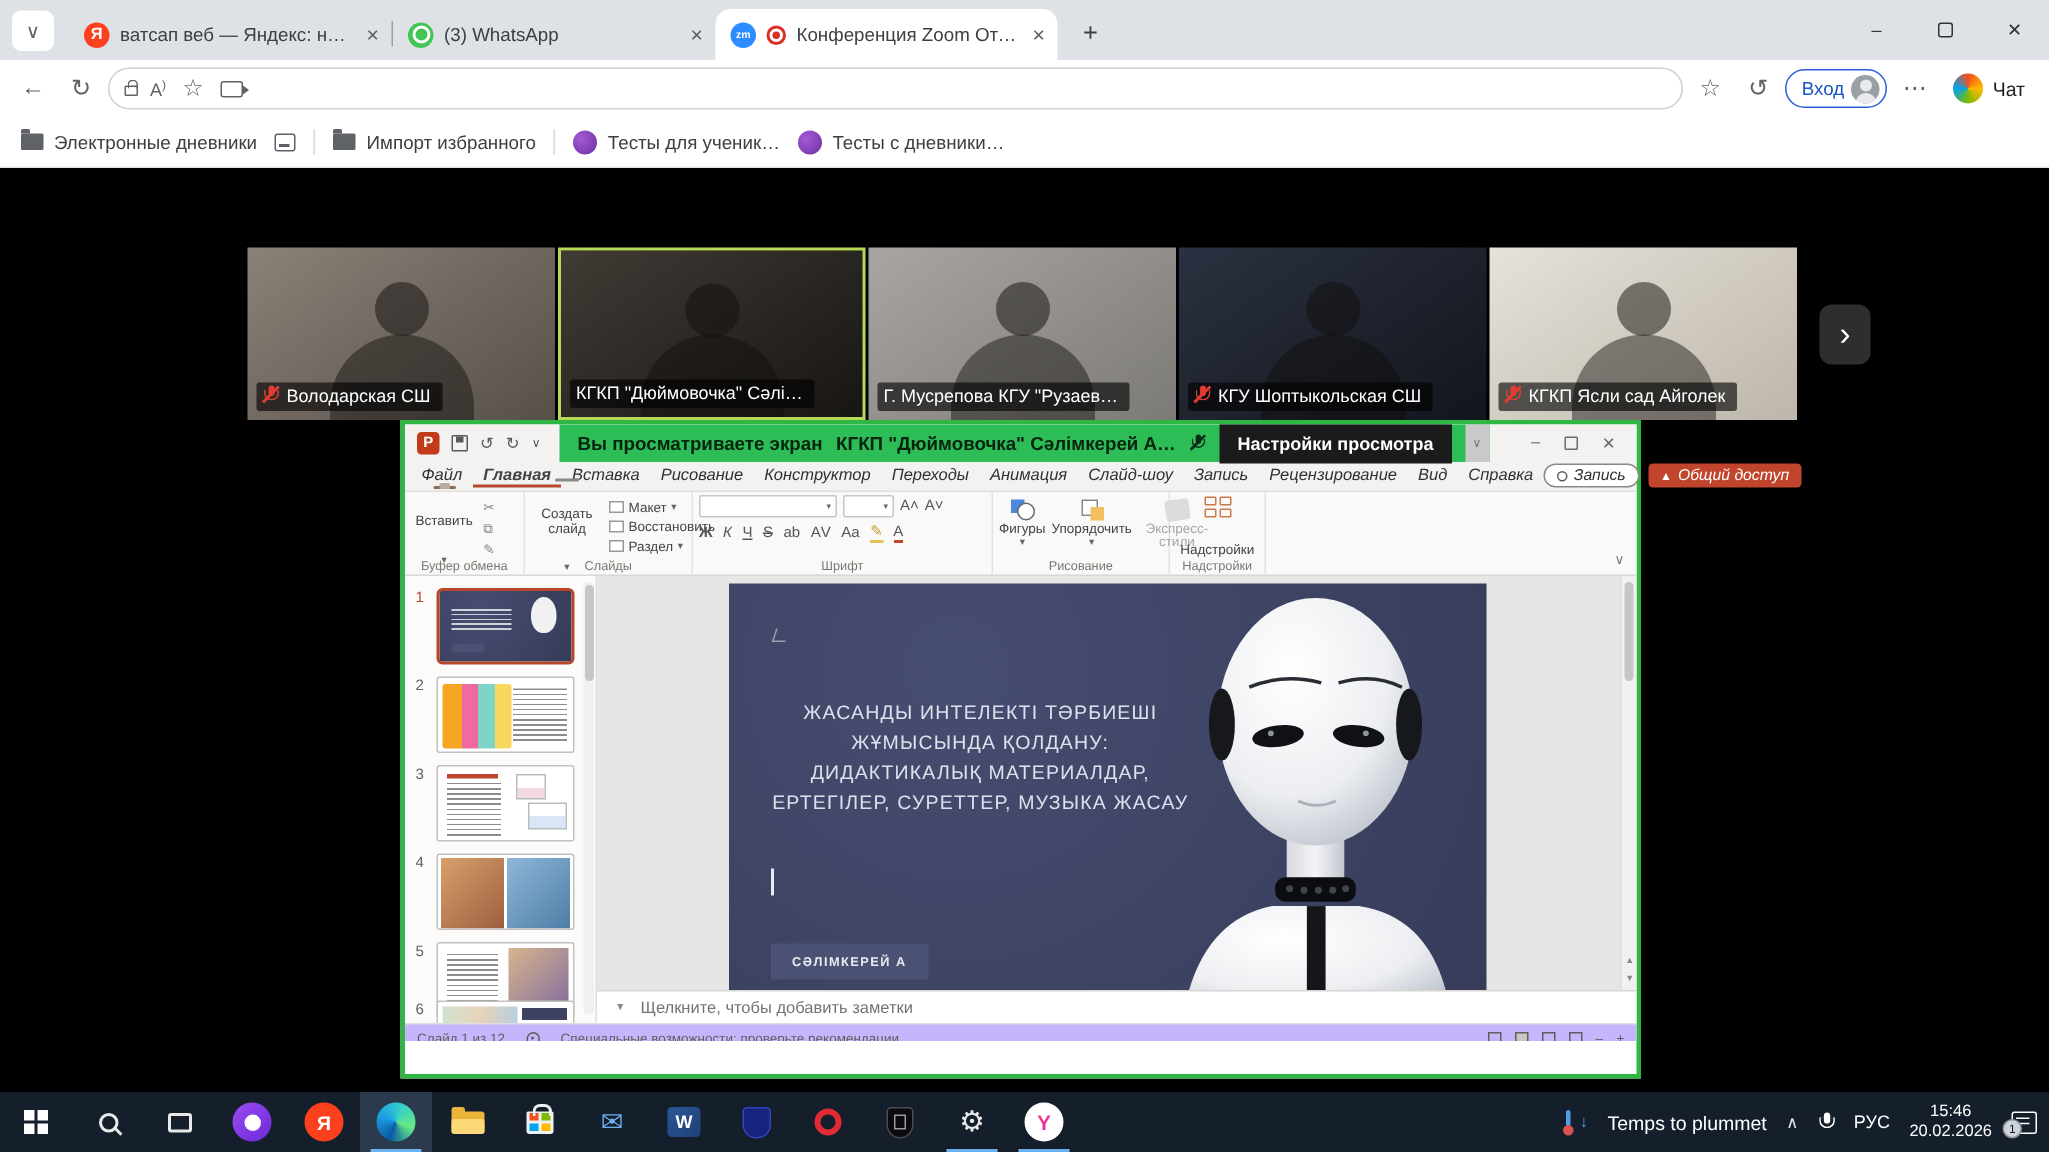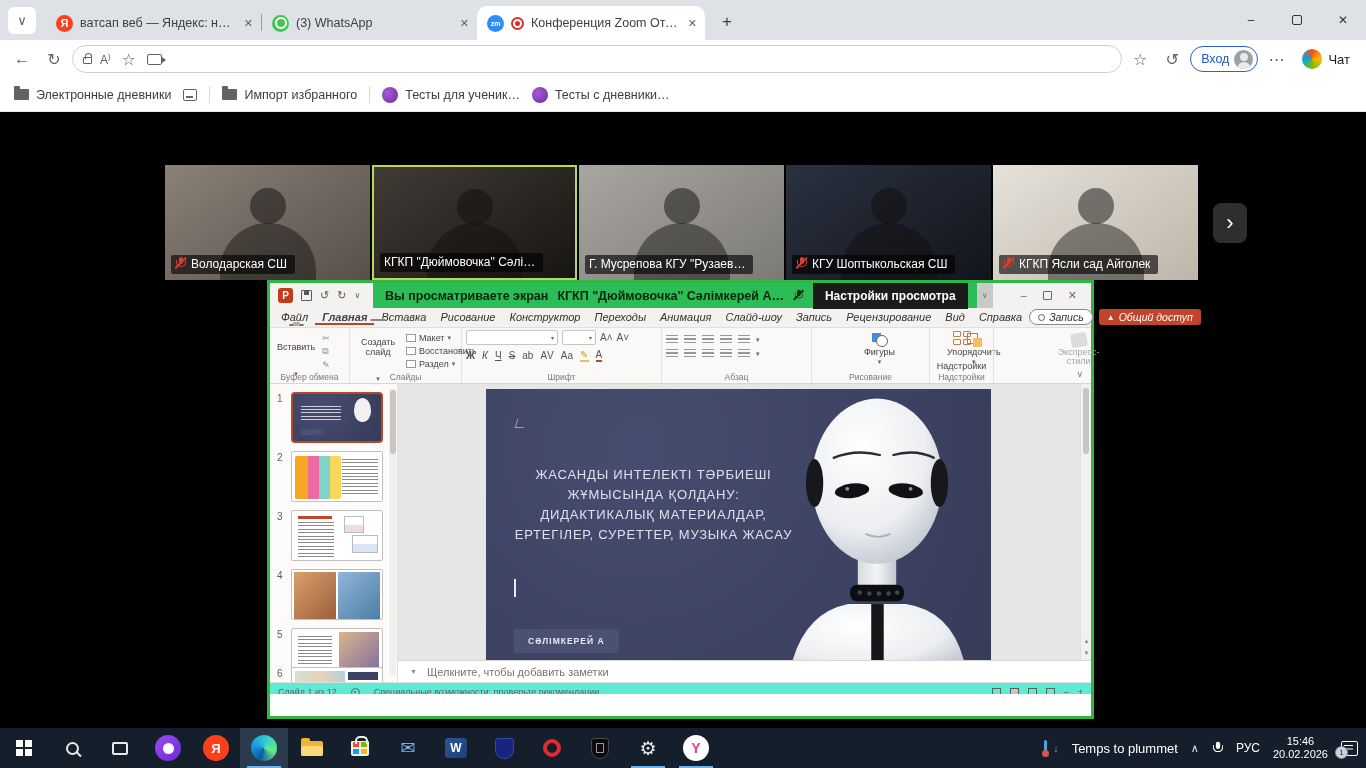--- a/index.html
+++ b/index.html
@@ -114,21 +114,21 @@
   .combo .caret{font-size:6px;}
   .fbtns{display:flex;gap:7px;align-items:center;font-size:10px;color:#555;}
   .fbtns .b{font-weight:bold;}
   .fbtns .i{font-style:italic;}
   .fbtns .u{text-decoration:underline;}
   .fbtns .s{text-decoration:line-through;}
   .Asz{font-size:10px;color:#555;}
   .pgrid{display:flex;flex-direction:column;gap:5px;padding-top:4px;}
   .prow{display:flex;gap:6px;align-items:center;}
   .li{width:12px;height:9px;background:repeating-linear-gradient(#9a9896 0 1.4px,transparent 1.4px 3.4px);}
-  .drawcol{display:flex;flex-direction:column;align-items:center;justify-content:flex-start;font-size:9px;color:#444;gap:1px;padding-top:2px;text-align:center;line-height:1.05;margin-left:48px;}
+  .drawcol{display:flex;flex-direction:column;align-items:center;justify-content:flex-start;font-size:9px;color:#444;gap:1px;padding-top:2px;text-align:center;line-height:1.05;}
   .shp{width:16px;height:14px;position:relative;}
   .shp::before{content:"";position:absolute;left:0;top:0;width:9px;height:9px;background:#4a89dc;}
   .shp::after{content:"";position:absolute;right:0;bottom:0;width:10px;height:10px;border:1.4px solid #666;border-radius:50%;background:#fff;}
   .arr{width:16px;height:14px;position:relative;}
   .arr::before{content:"";position:absolute;left:1px;top:0;width:9px;height:9px;border:1.3px solid #888;background:#fff;}
   .arr::after{content:"";position:absolute;right:0;bottom:0;width:9px;height:9px;background:#f2c063;}
   .qstyle{width:16px;height:14px;background:#dcdcdc;border-radius:2px;transform:rotate(-8deg);}
   .gray{color:#a8a6a4;}
   .editrows{display:flex;flex-direction:column;gap:3px;padding-top:3px;font-size:9px;color:#444;}
   .editrows .srow .glyph{font-size:9px;color:#7a7875;}
@@ -171,21 +171,21 @@
   .slide .tri{position:absolute;left:30px;top:30px;width:9px;height:9px;border-left:1.5px solid #9aa0b4;border-bottom:1.5px solid #9aa0b4;transform:skewX(-18deg);}
   .slide-title{position:absolute;left:25px;top:76px;width:285px;font-size:13px;line-height:1.55;letter-spacing:.8px;color:#dde1ee;text-align:center;font-weight:500;}
   .cursorline{position:absolute;left:28px;top:190px;width:1.5px;height:18px;background:#e8eaf2;}
   .authorchip{position:absolute;left:28px;top:240px;background:#4a5172;color:#e8eaf2;font-size:8.5px;font-weight:bold;letter-spacing:1px;padding:7px 14px;}
   .robot{position:absolute;right:4px;top:0;height:288px;}
   .canv-scroll{position:absolute;right:0;top:0;bottom:0;width:11px;background:#f2f1f0;border-left:1px solid #e1dfdd;}
   .canv-scroll .th{position:absolute;left:2px;top:4px;width:6px;height:66px;background:#c8c6c4;border-radius:3px;}
   .canv-scroll .btns{position:absolute;left:0;bottom:4px;width:11px;display:flex;flex-direction:column;gap:6px;align-items:center;color:#8a8886;font-size:6px;}
   .notesbar{height:22px;background:#fff;border-top:1px solid #d8d6d4;display:flex;align-items:center;padding-left:12px;gap:10px;color:#767472;font-size:11px;}
   .notesbar .collapse{font-size:7px;color:#8a8886;}
-  .ppt-status{height:12px;background:#5eead4;border-top:1px solid #e1dfdd;overflow:hidden;}
+  .ppt-status{height:12px;background:#c4b5fd;border-top:1px solid #e1dfdd;overflow:hidden;}
   .ppt-status .inner{display:flex;align-items:center;height:18px;font-size:9px;color:#605e5c;padding:0 8px;gap:14px;white-space:nowrap;}
   .acc-ico{width:9px;height:9px;border:1.1px solid #605e5c;border-radius:50%;position:relative;flex:none;}
   .acc-ico::after{content:"";position:absolute;left:2.6px;top:2.6px;width:2px;height:2px;border-radius:50%;background:#605e5c;}
   .stat-right{margin-left:auto;display:flex;gap:9px;align-items:center;font-size:9px;color:#605e5c;}
   .vbox{width:9px;height:8px;border:1.1px solid #605e5c;}
   .vbox.f{background:#c8c6c4;}
   
   .taskbar{position:absolute;left:0;top:728px;width:1366px;height:40px;background:#151f2c;display:flex;}
   .tbi{width:48px;height:40px;display:flex;align-items:center;justify-content:center;position:relative;flex:none;}
   .tbi.open::after{content:"";position:absolute;bottom:0;left:7px;right:7px;height:2px;background:#6cb2f0;}
@@ -459,41 +459,20 @@
             <span class="u">Ч</span>
             <span class="s">S</span>
             <span>ab</span>
             <span>АV</span>
             <span>Аа</span>
             <span style="color:#c8a036;border-bottom:2px solid #e2c25a;">✎</span>
             <span style="border-bottom:2px solid #c0452c;">A</span>
           </div>
           <span class="lbl">Шрифт</span>
         </div>
-        <div class="grp" style="width:150px;">
-          <div class="pgrid">
-            <div class="prow">
-              <span class="li"></span>
-              <span class="li"></span>
-              <span class="li"></span>
-              <span class="li"></span>
-              <span class="li"></span>
-              <span class="caret">▾</span>
-            </div>
-            <div class="prow">
-              <span class="li"></span>
-              <span class="li"></span>
-              <span class="li"></span>
-              <span class="li"></span>
-              <span class="li"></span>
-              <span class="caret">▾</span>
-            </div>
-          </div>
-          <span class="lbl">Абзац</span>
-        </div>
         <div class="grp" style="width:118px;">
           <div class="drawcol">
             <span class="shp"></span>
             <span>Фигуры</span>
             <span class="caret">▾</span>
           </div>
           <div class="drawcol">
             <span class="arr"></span>
             <span>Упорядочить</span>
             <span class="caret">▾</span>

